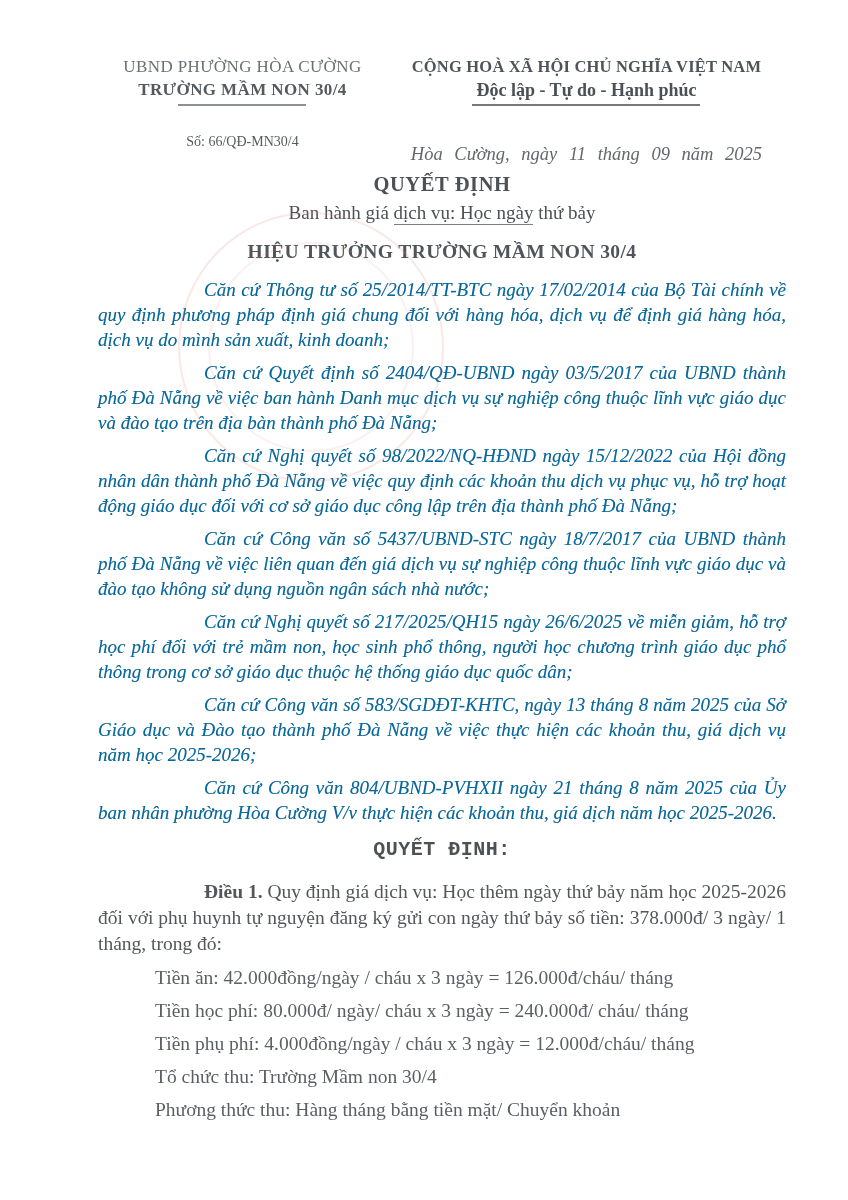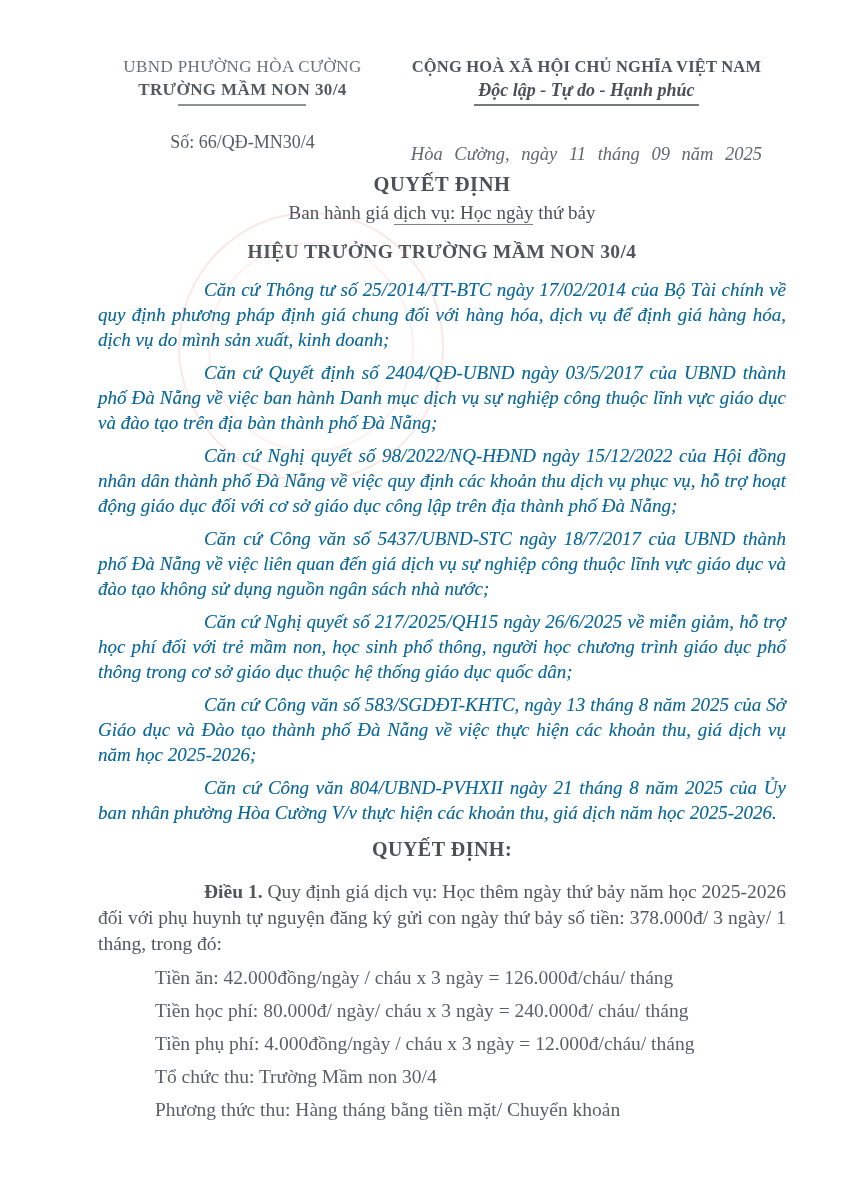--- a/index.html
+++ b/index.html
@@ -44,24 +44,24 @@
   .org-rule {
     width: 128px; height: 2px; background: #8d9194; margin: 3px auto 0 auto;
   }
   .national-title {
     font-size: 16.5px; font-weight: bold; color: #4f5459; letter-spacing: 0.2px; line-height: 22px;
   }
   .national-motto {
     display: inline-block;
     font-size: 18px; font-weight: bold; color: #4b5055;
     border-bottom: 2px solid #75797d;
-    padding: 1px 4px 2px 4px; line-height: 23px; font-style: italic;
+    padding: 1px 4px 2px 4px; line-height: 23px;
   }
   .doc-number {
-    font-size: 18px; color: #565b60; margin-top: 25px; line-height: 22px;
+    font-size: 14px; color: #565b60; margin-top: 25px; line-height: 22px;
   }
   .place-date {
     font-style: italic; font-size: 18.5px; color: #62676c;
     margin-top: 37px; line-height: 23px; word-spacing: 7px;
   }
   
   .title-block { text-align: center; margin-top: 6px; }
   .decision-title {
     font-size: 20.5px; font-weight: bold; color: #4c5155; letter-spacing: 0.6px; line-height: 25px;
   }
@@ -79,21 +79,21 @@
     font-size: 19px;
     line-height: 25px;
     color: #0369a1;
     text-align: justify;
     text-indent: 106px;
     margin: 8px 0 0 0;
     text-shadow: 0 0 0.5px rgba(120,125,130,0.5);
   }
   .decision-heading {
     text-align: center; font-size: 20px; font-weight: bold; color: #4c5155;
-    margin: 12px 0 0 0; letter-spacing: 0.5px; line-height: 25px;
+    margin: 12px 0 0 0; letter-spacing: 0.5px; line-height: 25px; font-family: Liberation Mono, monospace;
   }
   .article {
     font-size: 19.5px; line-height: 26px; color: #53575b;
     text-align: justify; text-indent: 106px; margin: 17px 0 0 0;
   }
   .article .b { font-weight: bold; }
   .fee-items { margin-top: 4px; }
   .fee-item {
     font-size: 19.5px; color: #5a5f64; line-height: 24px;
     margin: 9px 0 0 57px;

